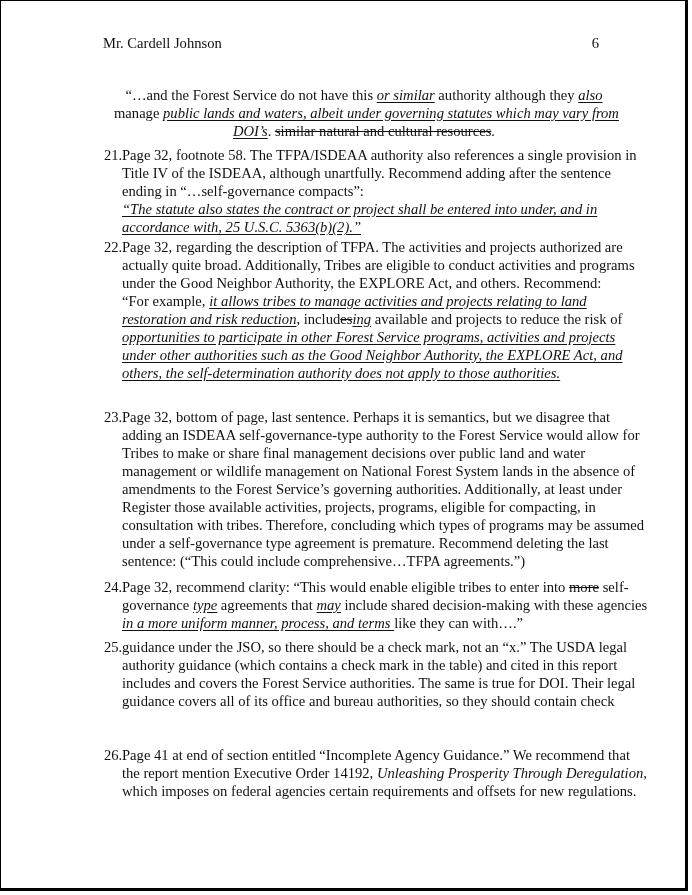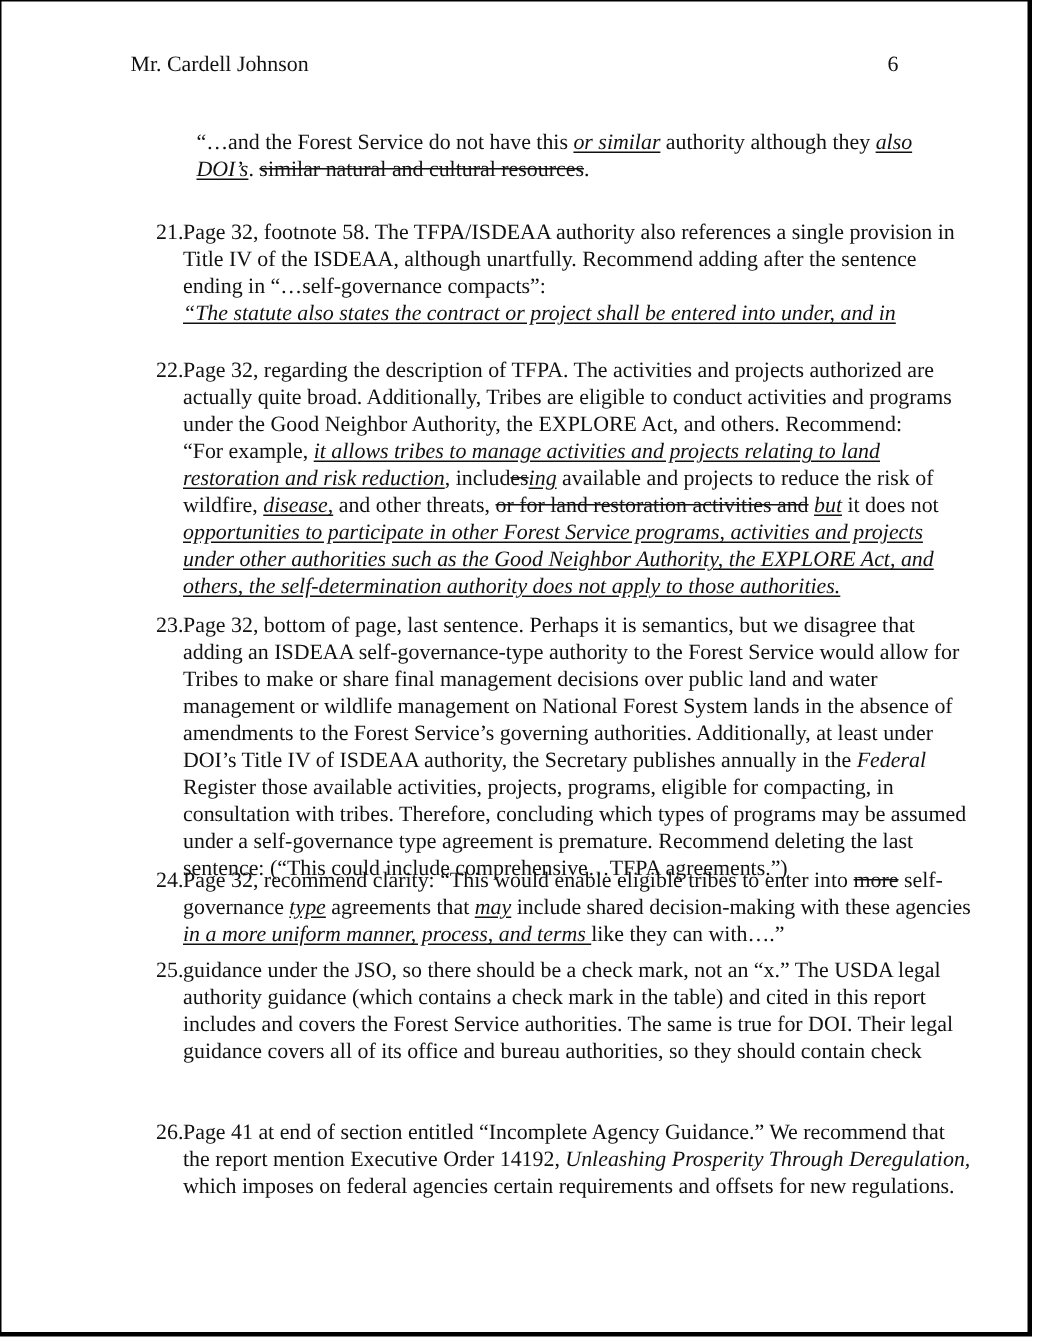--- a/index.html
+++ b/index.html
@@ -10,80 +10,80 @@
     background: #ffffff;
     border-top: 1px solid #000; border-left: 1px solid #000;
     border-right: 3px solid #000; border-bottom: 3px solid #000;
     box-sizing: border-box;
     font-family: "Liberation Serif", "DejaVu Serif", serif;
     color: #111;
     font-size: 14.6px;
     line-height: 18px;
   }
   .header { position: absolute; top: 33px; left: 86px; right: 86px; height: 18px; }
-  .header .name { position: absolute; left: 0; top: 0; }
+  .header .name { position: absolute; left: 16px; top: 0; }
   .header .pagenum { position: absolute; right: 0; top: 0; }
-  .block { position: absolute; left: 130px; width: 500px; }
+  .block { position: absolute; left: 113px; width: 500px; text-align: center; }
   .item { position: absolute; left: 103px; width: 520px; }
   .item .num { position: absolute; left: 0; top: 0; }
   .item .body { position: absolute; left: 18px; top: 0; width: 502px; }
   .ln { display: block; white-space: nowrap; height: 18px; }
   .ins { font-style: italic; text-decoration: underline; text-underline-offset: 2px; }
   .del { text-decoration: line-through; }
   .it { font-style: italic; }
 </style>
 </head>
 <body>
 
 <div class="page">
 
   <div class="header">
     <span class="name">Mr. Cardell Johnson</span>
     <span class="pagenum">6</span>
   </div>
 
   <div class="block" style="top:85px;">
     <span class="ln"><span>“…and the Forest Service do not have this </span><span class="ins">or similar</span><span> authority although they </span><span class="ins">also</span></span>
+    <span class="ln"><span>manage </span><span class="ins">public lands and waters, albeit under governing statutes which may vary from</span></span>
     <span class="ln"><span class="ins">DOI’s</span><span>. </span><span class="del">similar natural and cultural resources</span><span>.</span></span>
   </div>
 
   <div class="item" style="top:145px;">
     <span class="num">21.</span>
     <div class="body">
       <span class="ln">Page 32, footnote 58. The TFPA/ISDEAA authority also references a single provision in</span>
       <span class="ln">Title IV of the ISDEAA, although unartfully. Recommend adding after the sentence</span>
       <span class="ln">ending in “…self-governance compacts”:</span>
       <span class="ln"><span class="ins">“The statute also states the contract or project shall be entered into under, and in</span></span>
+      <span class="ln"><span class="ins">accordance with, 25 U.S.C. 5363(b)(2).”</span></span>
     </div>
   </div>
 
   <div class="item" style="top:237px;">
     <span class="num">22.</span>
     <div class="body">
       <span class="ln"> Page 32, regarding the description of TFPA. The activities and projects authorized are</span>
       <span class="ln">actually quite broad. Additionally, Tribes are eligible to conduct activities and programs</span>
       <span class="ln">under the Good Neighbor Authority, the EXPLORE Act, and others. Recommend:</span>
       <span class="ln"><span>“For example, </span><span class="ins">it allows tribes to manage activities and projects relating to land</span></span>
       <span class="ln"><span class="ins">restoration and risk reduction</span><span>, includ</span><span class="del">es</span><span class="ins">ing</span><span> available and projects to reduce the risk of</span></span>
-      <span class="ln"><span>wildfire, </span><span class="ins">disease,</span><span> and other threats, </span><span class="del">or for land restoration activities and</span><span> </span><span class="ins">but</span><span> it does not</span></span>
       <span class="ln"><span class="ins">opportunities to participate in other Forest Service programs, activities and projects</span></span>
       <span class="ln"><span class="ins">under other authorities such as the Good Neighbor Authority, the EXPLORE Act, and</span></span>
       <span class="ln"><span class="ins">others, the self-determination authority does not apply to those authorities.</span></span>
     </div>
   </div>
 
   <div class="item" style="top:407px;">
     <span class="num">23.</span>
     <div class="body">
       <span class="ln">Page 32, bottom of page, last sentence. Perhaps it is semantics, but we disagree that</span>
       <span class="ln">adding an ISDEAA self-governance-type authority to the Forest Service would allow for</span>
       <span class="ln">Tribes to make or share final management decisions over public land and water</span>
       <span class="ln">management or wildlife management on National Forest System lands in the absence of</span>
       <span class="ln">amendments to the Forest Service’s governing authorities. Additionally, at least under</span>
-      <span class="ln"><span>DOI’s Title IV of ISDEAA authority, the Secretary publishes annually in the </span><span class="it">Federal</span></span>
       <span class="ln">Register those available activities, projects, programs, eligible for compacting, in</span>
       <span class="ln">consultation with tribes. Therefore, concluding which types of programs may be assumed</span>
       <span class="ln">under a self-governance type agreement is premature. Recommend deleting the last</span>
       <span class="ln">sentence: (“This could include comprehensive…TFPA agreements.”)</span>
     </div>
   </div>
 
   <div class="item" style="top:577px;">
     <span class="num">24.</span>
     <div class="body">

